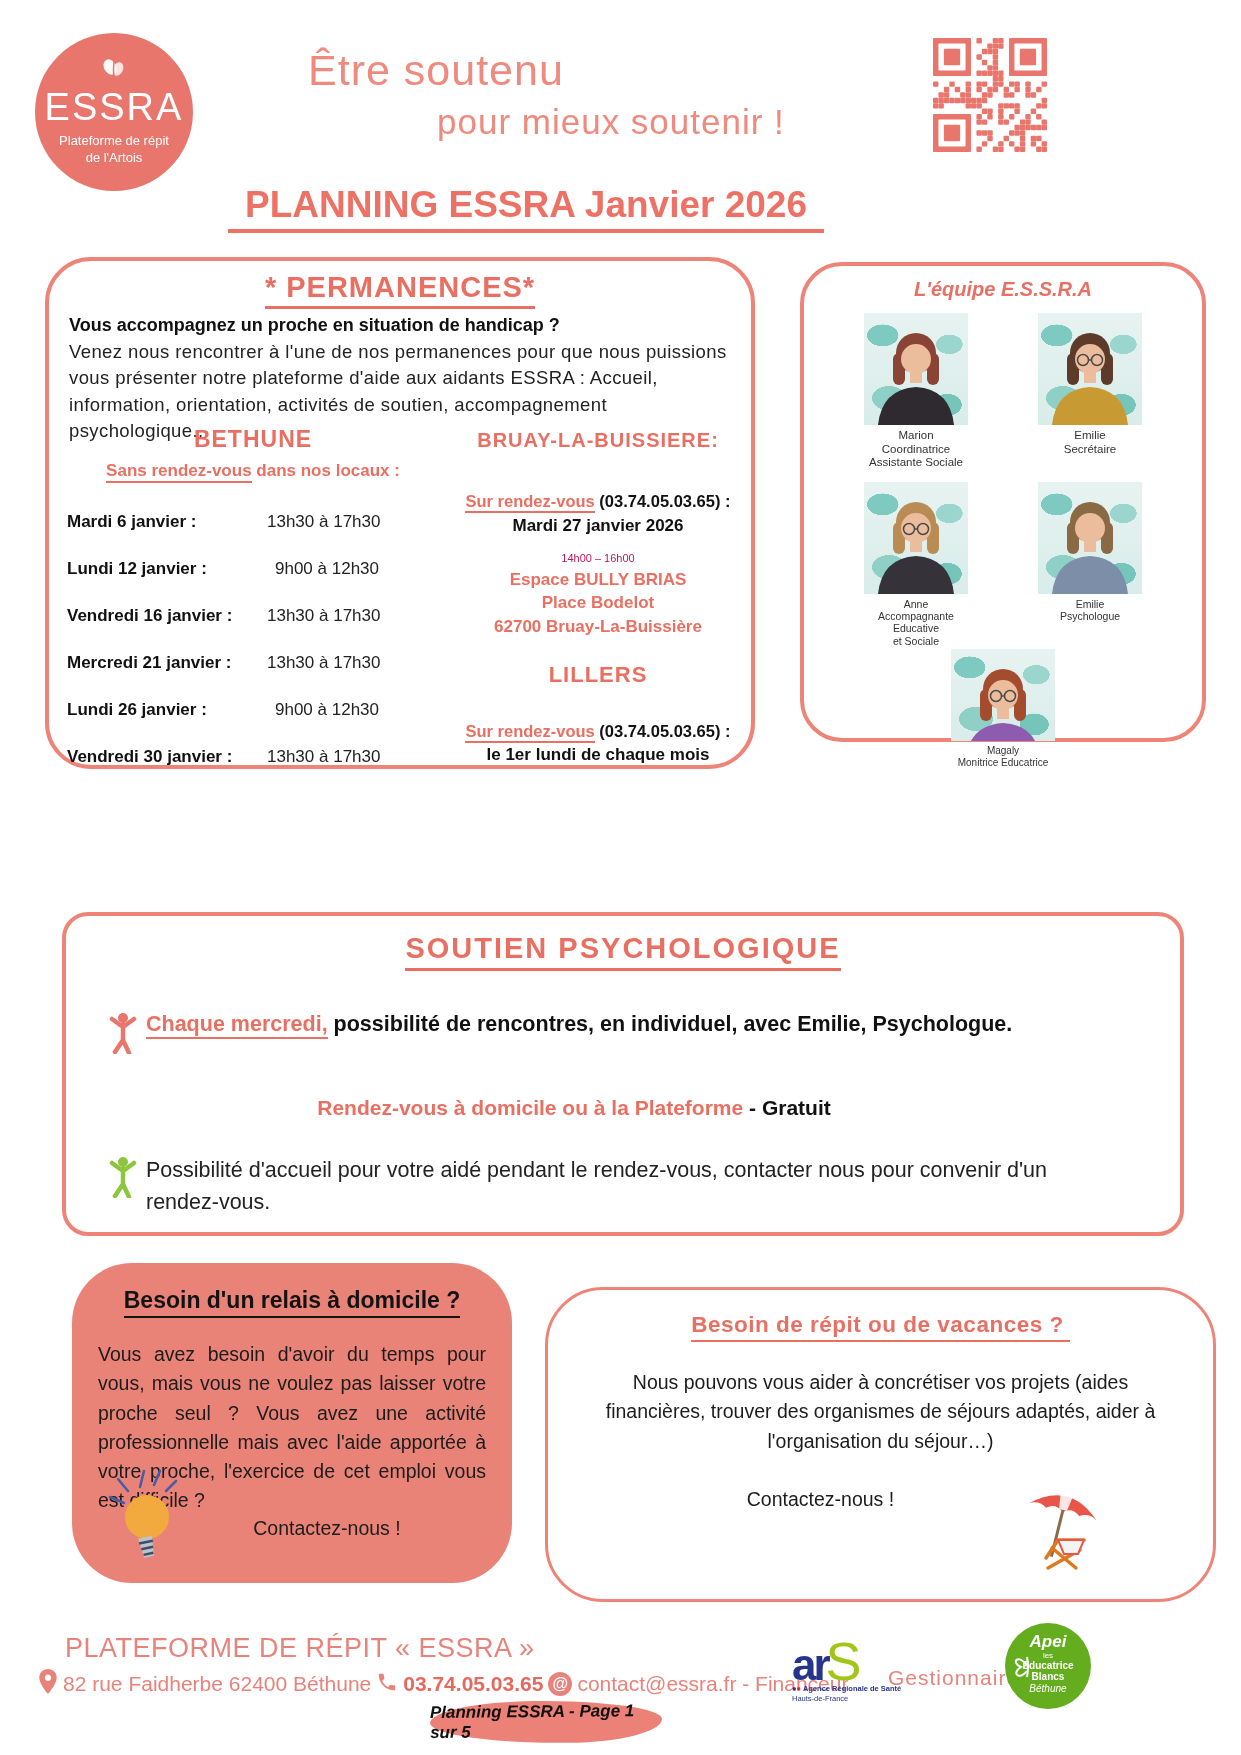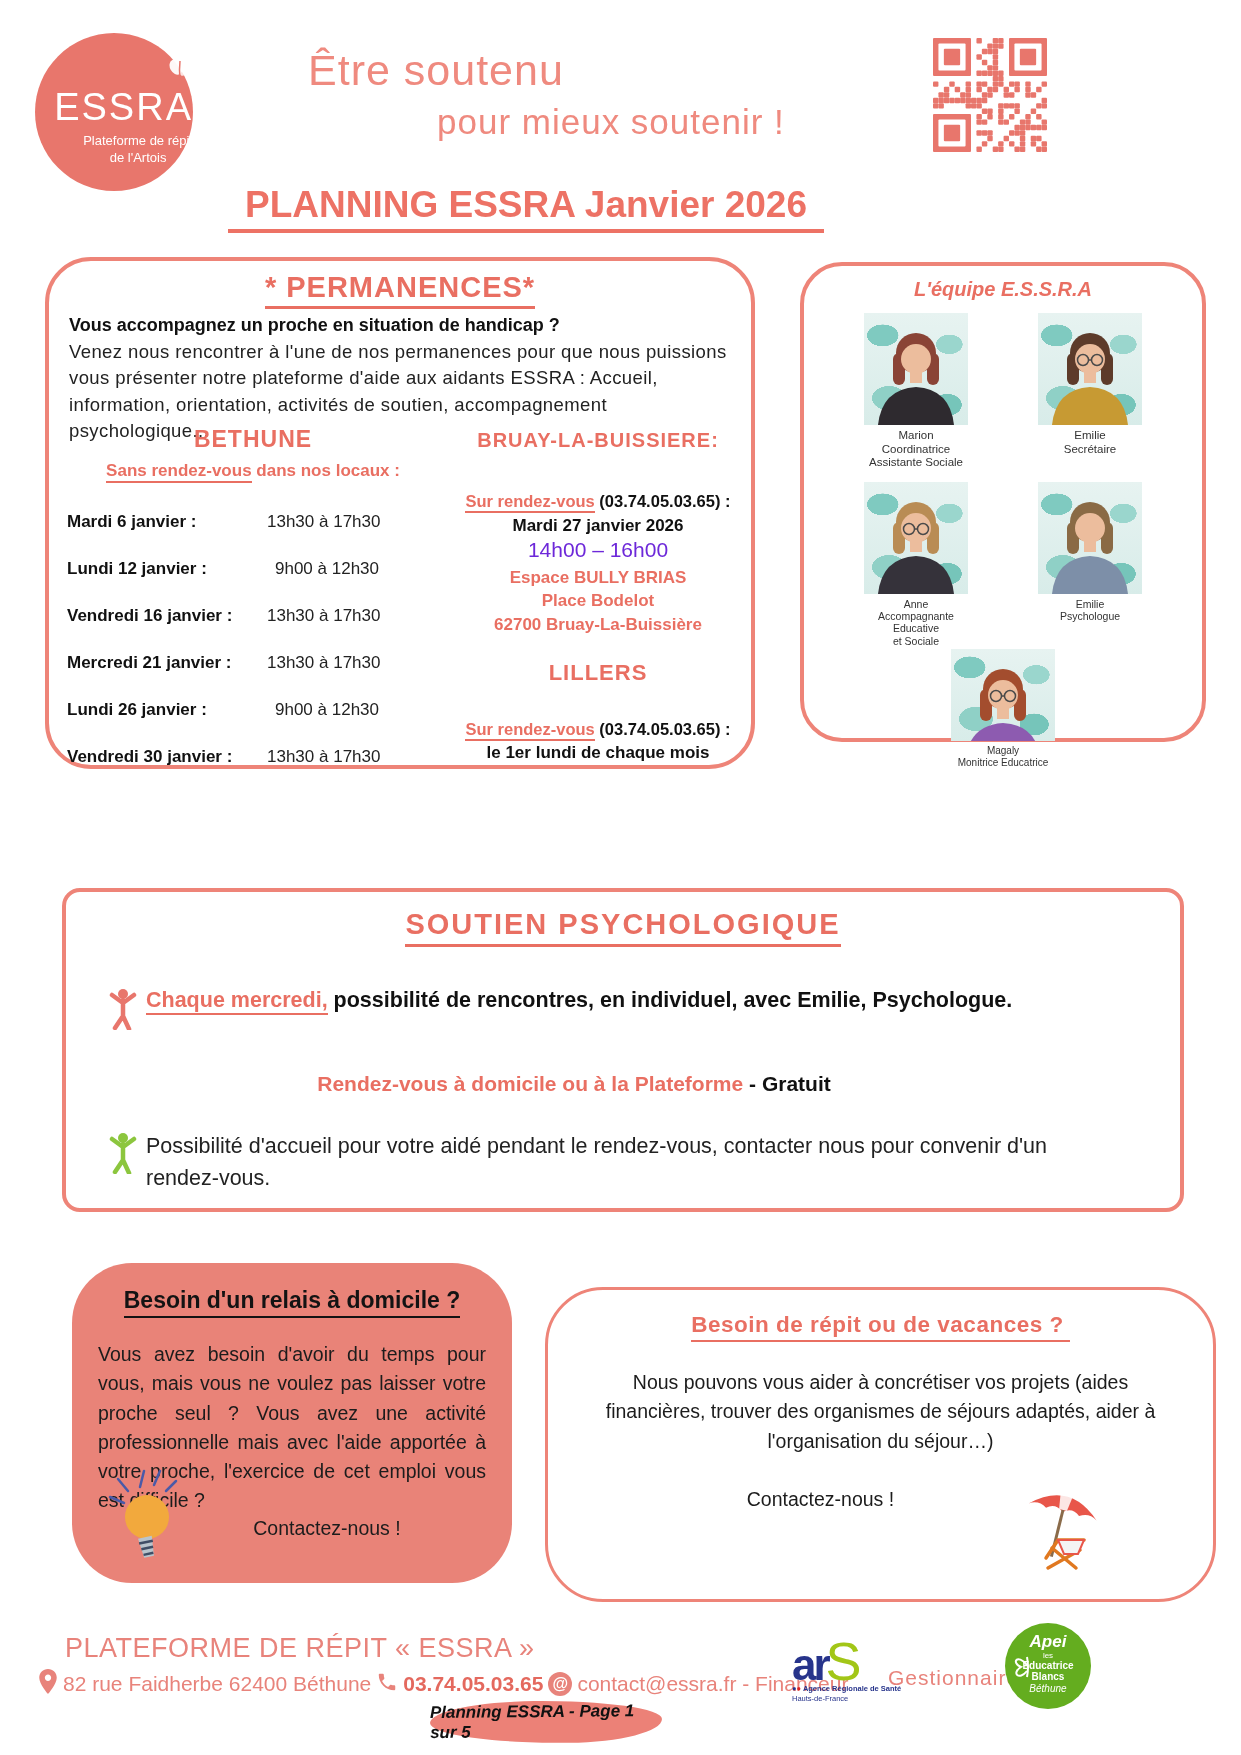--- a/index.html
+++ b/index.html
@@ -2,21 +2,21 @@
 <html><head>
 <meta charset="utf-8">
 <style>
   html,body{margin:0;padding:0;background:#fff;}
   .page{position:relative;width:1241px;height:1755px;margin:0 auto;background:#fff;overflow:hidden;
         font-family:"Liberation Sans",sans-serif;color:#1a1a1a;}
   .abs{position:absolute;}
 
   
   .logo-circle{left:35px;top:33px;width:158px;height:158px;border-radius:50%;background:#e8766c;
-               display:flex;flex-direction:column;align-items:flex-end;justify-content:center;text-align:center;}
+               display:flex;flex-direction:column;align-items:center;justify-content:center;text-align:center;}
   .logo-name{color:#fff;font-size:38px;letter-spacing:2px;font-weight:400;line-height:1;margin-top:2px;}
   .logo-sub{color:#fff;font-size:13px;line-height:1.25;margin-top:7px;white-space:pre-line;}
   .tagline1{left:308px;top:46px;font-size:43px;color:#ef8a7f;letter-spacing:1px;}
   .tagline2{left:437px;top:102px;font-size:35px;color:#ef8a7f;letter-spacing:1px;}
   .qr{left:933px;top:38px;width:114px;height:114px;}
   .main-title{left:228px;top:184px;width:596px;text-align:center;font-size:37px;font-weight:700;
               color:#ed7265;border-bottom:4px solid #ed7265;padding-bottom:3px;white-space:nowrap;}
 
   
   .perm-box{left:45px;top:257px;width:710px;height:512px;background:#fff;border:4px solid #ee8478;
@@ -32,21 +32,21 @@
   .beth-sub .u{border-bottom:2px solid #e96f62;padding-bottom:1px;}
   .sched{margin-top:30px;padding-left:10px;}
   .sched-row{display:flex;margin-bottom:26px;font-size:17px;line-height:21px;}
   .sched-day{font-weight:700;width:200px;color:#111;}
   .sched-time{color:#222;}
   .col-bruay{left:398px;top:168px;width:302px;text-align:center;}
   .bruay-title{color:#e96f62;font-weight:700;font-size:20px;letter-spacing:1px;}
   .rdv{margin-top:40px;font-size:16.5px;font-weight:700;color:#111;}
   .rdv .u{color:#e96f62;border-bottom:2px solid #e96f62;padding-bottom:1px;}
   .bruay-date{font-size:17px;font-weight:700;color:#111;margin-top:5px;}
-  .bruay-hours{font-size:21px;color:#6d28d9;margin-top:2px;}
+  .bruay-hours{font-size:11px;color:#be185d;margin-top:16px;}
   .place{color:#e96f62;font-weight:700;font-size:17px;line-height:1.38;margin-top:4px;white-space:pre-line;}
   .lillers-title{color:#e96f62;font-weight:700;font-size:22px;letter-spacing:1px;margin-top:24px;}
   .rdv2{margin-top:34px;font-size:16.5px;font-weight:700;color:#111;}
   .lillers-detail{font-size:17px;font-weight:700;color:#111;margin-top:4px;}
 
   
   .team-box{left:800px;top:262px;width:406px;height:480px;background:#fff;border:4px solid #ee8478;
             border-radius:42px;box-sizing:border-box;display:flex;flex-direction:column;align-items:center;}
   .team-title{color:#e96f62;font-weight:700;font-style:italic;font-size:20px;margin-top:12px;text-align:center;}
   .team-row{display:flex;justify-content:center;gap:14px;margin-top:12px;}
@@ -56,22 +56,22 @@
            radial-gradient(ellipse 22px 16px at 82% 28%,#9ad6cd 60%,transparent 61%),
            radial-gradient(ellipse 28px 20px at 24% 76%,#8fd0c6 60%,transparent 61%),
            radial-gradient(ellipse 24px 18px at 80% 82%,#76c5ba 60%,transparent 61%),
            linear-gradient(#e7f3f1,#d8ece9);}
   .photo.short{height:92px;}
   .caption{font-size:11.5px;color:#333;text-align:center;line-height:1.18;margin-top:4px;white-space:pre-line;}
   .caption.small{font-size:10.5px;}
   .caption.tiny{font-size:10px;}
 
   
-  .sout-box{left:62px;top:888px;width:1122px;height:324px;background:#fff;border:4px solid #ee8478;
-            border-radius:18px;box-sizing:border-box;}
+  .sout-box{left:62px;top:912px;width:1122px;height:324px;background:#fff;border:4px solid #ee8478;
+            border-radius:26px;box-sizing:border-box;}
   .sout-title{text-align:center;margin-top:16px;}
   .sout-title span{display:inline-block;font-size:29px;font-weight:700;color:#e96f62;letter-spacing:2px;
                    border-bottom:3px solid #e96f62;padding-bottom:3px;}
   .s-item1{left:80px;top:92px;width:930px;font-size:21.5px;font-weight:700;line-height:1.5;color:#111;text-align:justify;}
   .s-item1 .u{color:#e96f62;border-bottom:2.5px solid #e96f62;padding-bottom:1px;}
   .s-sub{left:0;top:180px;width:100%;text-align:center;font-size:21px;font-weight:700;transform:translateX(-55px);}
   .s-sub .coral{color:#e96f62;margin-left:12px;}
   .s-sub .dark{color:#111;}
   .s-item2{left:80px;top:238px;width:950px;font-size:21.5px;line-height:1.5;color:#222;}
   .picto{width:30px;height:40px;}

